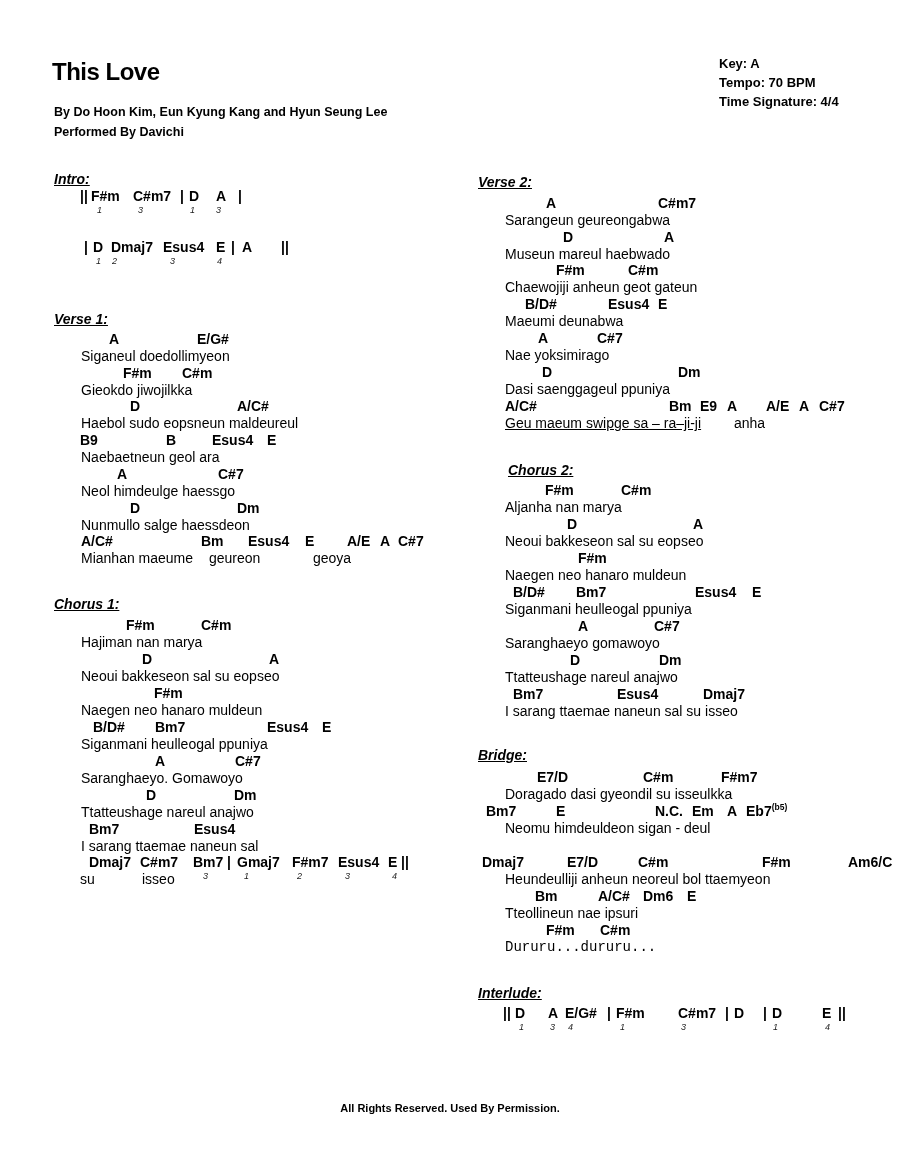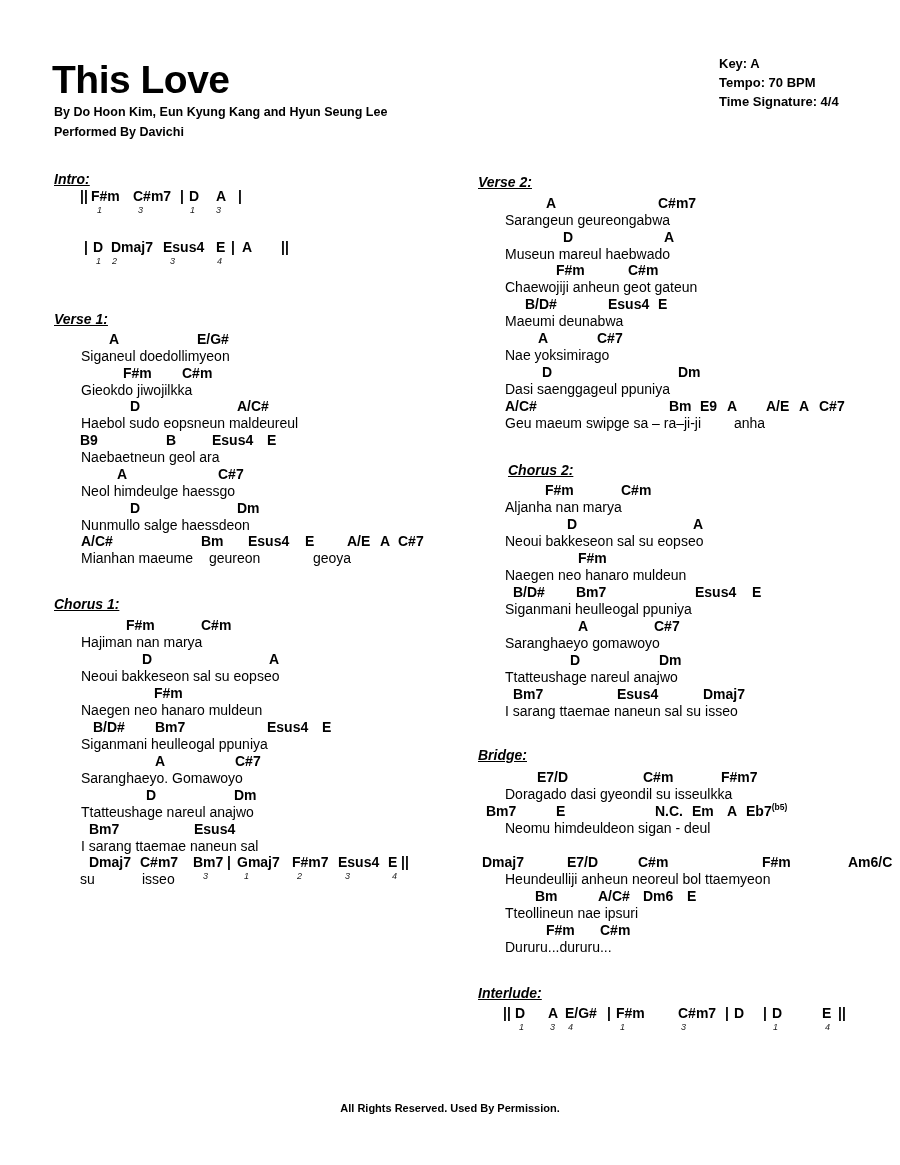--- a/index.html
+++ b/index.html
@@ -6,21 +6,21 @@
   #sheet {
     position:relative;
     width:900px; height:1165px;
     margin:0 auto;
     background:#ffffff;
     font-family:"Liberation Sans", sans-serif;
     color:#000;
     overflow:hidden;
   }
   .abs { position:absolute; white-space:pre; line-height:1; }
-  .song-title { font-size:39px; font-weight:bold; letter-spacing:-0.5px; }
+  .song-title { font-size:24px; font-weight:bold; letter-spacing:-0.5px; }
   .byline { font-size:12.5px; font-weight:bold; }
   .meta { font-size:13px; font-weight:bold; }
   .section-header { font-size:14px; font-weight:bold; font-style:italic; text-decoration:underline; }
   .chord { font-size:14px; font-weight:bold; }
   .chord sup { font-size:8.5px; font-weight:bold; vertical-align:super; line-height:0; }
   .lyric { font-size:14px; font-weight:normal; }
   .beat { font-size:9px; font-style:italic; color:#1a1a1a; }
   .footer-line { position:absolute; left:0; width:900px; text-align:center; font-size:11px; font-weight:bold; line-height:1; }
 </style>
 </head>
@@ -151,21 +151,21 @@
       <span class="abs chord" style="left: 542px; top: 365px;">D</span>
       <span class="abs chord" style="left: 678px; top: 365px;">Dm</span>
       <span class="abs lyric" style="left: 505px; top: 382px;">Dasi saenggageul ppuniya</span>
       <span class="abs chord" style="left: 505px; top: 399px;">A/C#</span>
       <span class="abs chord" style="left: 669px; top: 399px;">Bm</span>
       <span class="abs chord" style="left: 700px; top: 399px;">E9</span>
       <span class="abs chord" style="left: 727px; top: 399px;">A</span>
       <span class="abs chord" style="left: 766px; top: 399px;">A/E</span>
       <span class="abs chord" style="left: 799px; top: 399px;">A</span>
       <span class="abs chord" style="left: 819px; top: 399px;">C#7</span>
-      <span class="abs lyric" style="left: 505px; top: 416px;">Geu maeum swipge sa – ra–ji-ji</span>
+      <span class="abs lyric" style="left: 505px; top: 416px; text-decoration: underline;">Geu maeum swipge sa – ra–ji-ji</span>
       <span class="abs lyric" style="left: 734px; top: 416px;">anha</span>
       <span class="abs section-header" style="left: 498px; top: 463px; margin-left: 10px;">Chorus 2:</span>
       <span class="abs chord" style="left: 545px; top: 483px;">F#m</span>
       <span class="abs chord" style="left: 621px; top: 483px;">C#m</span>
       <span class="abs lyric" style="left: 505px; top: 500px;">Aljanha nan marya</span>
       <span class="abs chord" style="left: 567px; top: 517px;">D</span>
       <span class="abs chord" style="left: 693px; top: 517px;">A</span>
       <span class="abs lyric" style="left: 505px; top: 534px;">Neoui bakkeseon sal su eopseo</span>
       <span class="abs chord" style="left: 578px; top: 551px;">F#m</span>
       <span class="abs lyric" style="left: 505px; top: 568px;">Naegen neo hanaro muldeun</span>
@@ -202,21 +202,21 @@
       <span class="abs chord" style="left: 762px; top: 855px;">F#m</span>
       <span class="abs chord" style="left: 800px; top: 855px; margin-left: 48px;">Am6/C</span>
       <span class="abs lyric" style="left: 505px; top: 872px;">Heundeulliji anheun neoreul bol ttaemyeon</span>
       <span class="abs chord" style="left: 535px; top: 889px;">Bm</span>
       <span class="abs chord" style="left: 598px; top: 889px;">A/C#</span>
       <span class="abs chord" style="left: 643px; top: 889px;">Dm6</span>
       <span class="abs chord" style="left: 687px; top: 889px;">E</span>
       <span class="abs lyric" style="left: 505px; top: 906px;">Tteollineun nae ipsuri</span>
       <span class="abs chord" style="left: 546px; top: 923px;">F#m</span>
       <span class="abs chord" style="left: 600px; top: 923px;">C#m</span>
-      <span class="abs lyric" style="left: 505px; top: 940px;">Dururu...dururu...</span>
+      <span class="abs lyric" style="left: 505px; top: 940px; font-family: Liberation Mono, monospace;">Dururu...dururu...</span>
       <span class="abs section-header" style="left: 478px; top: 986px;">Interlude:</span>
       <span class="abs chord" style="left: 503px; top: 1006px;">||</span>
       <span class="abs chord" style="left: 515px; top: 1006px;">D</span>
       <span class="abs chord" style="left: 548px; top: 1006px;">A</span>
       <span class="abs chord" style="left: 565px; top: 1006px;">E/G#</span>
       <span class="abs chord" style="left: 607px; top: 1006px;">|</span>
       <span class="abs chord" style="left: 616px; top: 1006px;">F#m</span>
       <span class="abs chord" style="left: 678px; top: 1006px;">C#m7</span>
       <span class="abs chord" style="left: 725px; top: 1006px;">|</span>
       <span class="abs chord" style="left: 734px; top: 1006px;">D</span>

